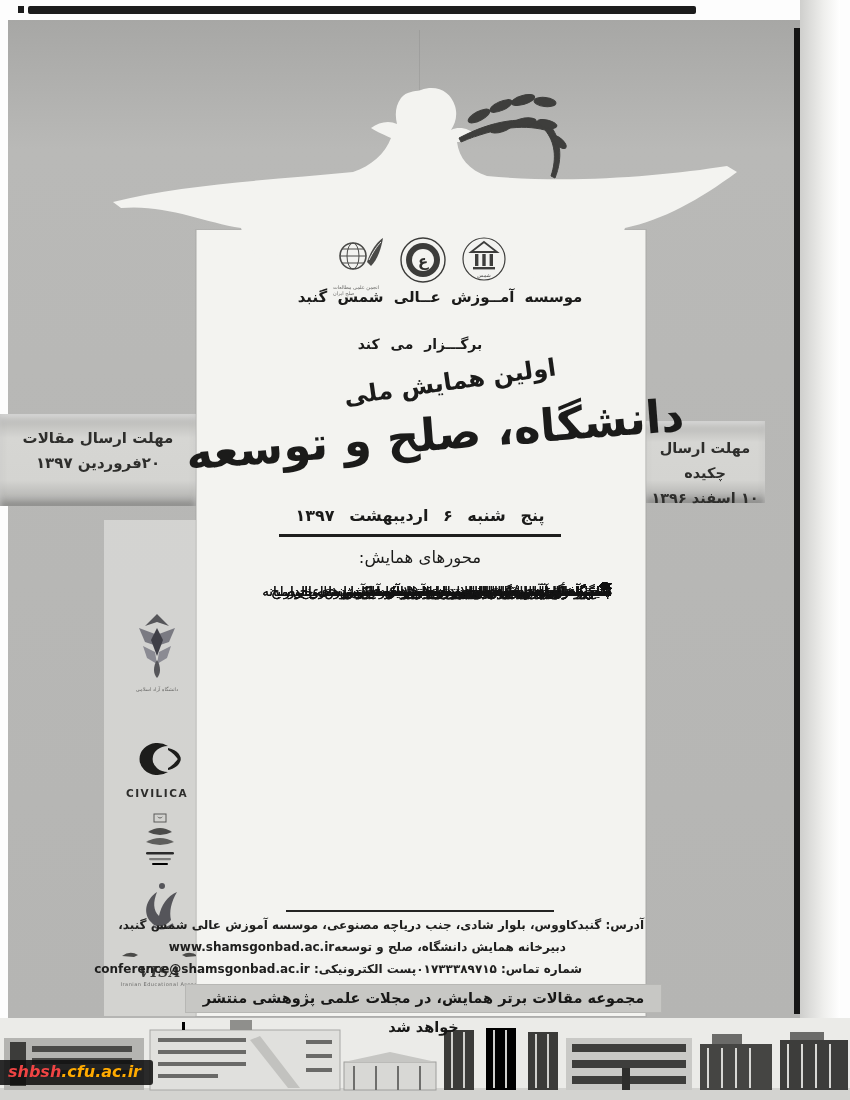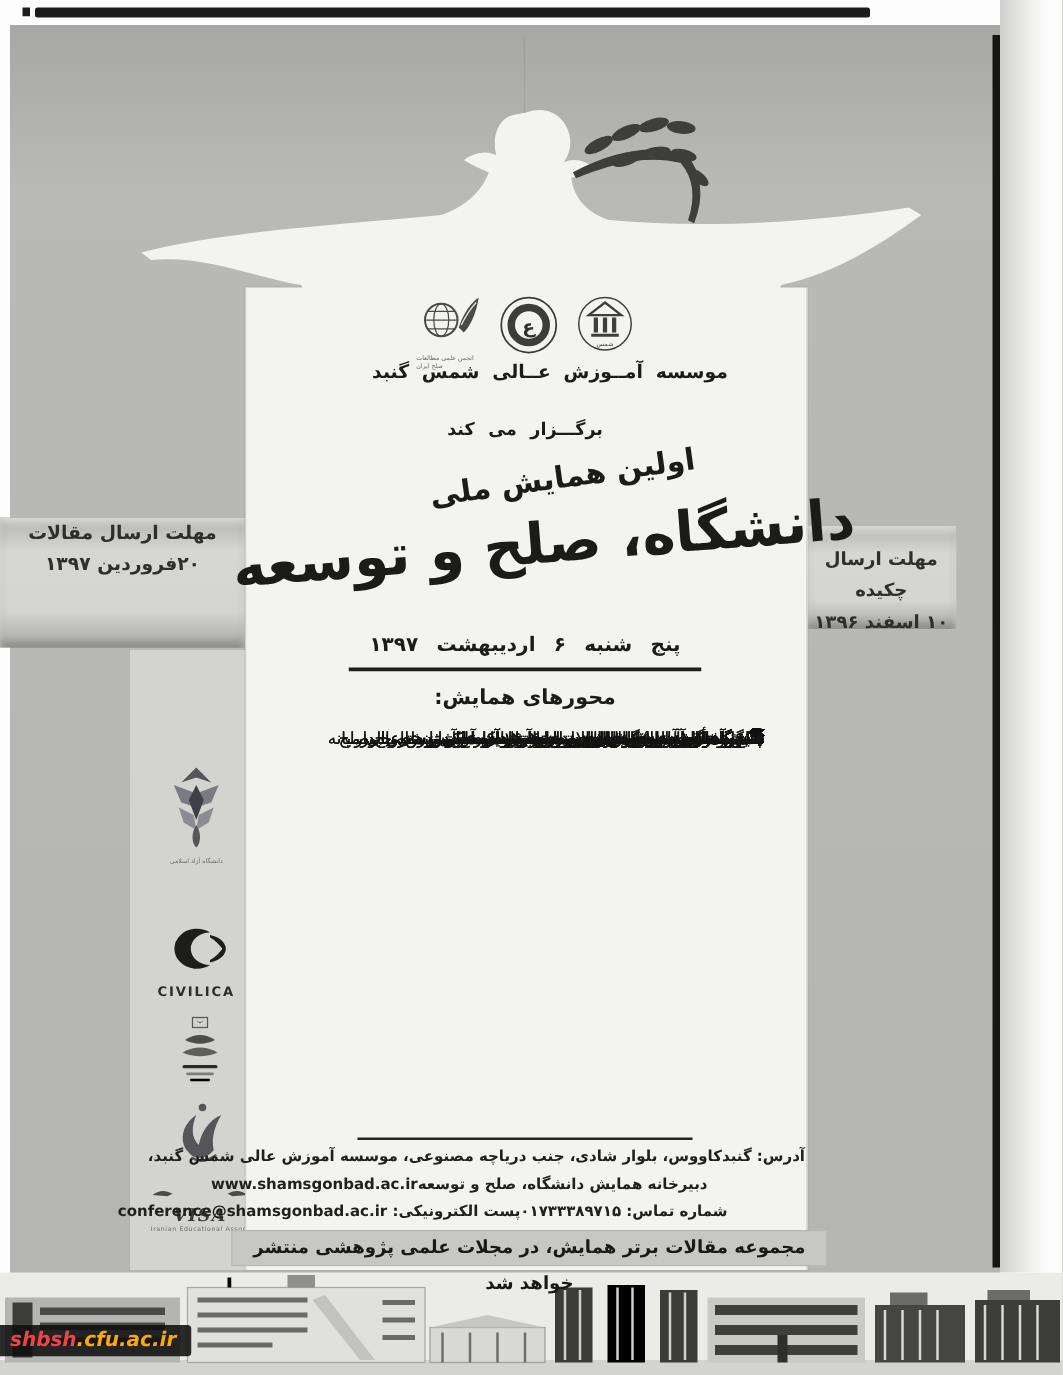--- a/index.html
+++ b/index.html
@@ -29,21 +29,21 @@
   .panel *{position:absolute;}
 
   
   .dove{left:103px;top:80px;width:646px;height:258px;z-index:3;}
   .panel{z-index:2;} .panel-content{z-index:4;}
 
   
   .ribbon{background:linear-gradient(180deg,#b3b3b1,#d6d6d3 26%,#d4d4d1 72%,#a9a9a7);
     box-shadow:inset 0 4px 6px rgba(255,255,255,.5), inset 0 -5px 7px rgba(0,0,0,.18);
     color:#2e2e2c;font-weight:bold;text-align:center;direction:rtl;}
-  .ribbon-left{left:0;top:414px;width:196px;height:104px;font-size:15px;line-height:25px;box-sizing:border-box;}
+  .ribbon-left{left:0;top:414px;width:196px;height:92px;font-size:15px;line-height:25px;padding-top:12px;box-sizing:border-box;}
   .ribbon-right{left:645px;top:421px;width:120px;height:82px;font-size:14.5px;line-height:25px;padding-top:15px;box-sizing:border-box;}
 
   .rtl{direction:rtl;}
   .center{text-align:center;left:0;width:100%;}
   .dark{color:#1b1b1a;}
 
   
   .logos-row{top:6px;left:0;width:100%;display:flex;justify-content:center;gap:14px;align-items:flex-start;position:absolute;}
   .logos-row .logo{position:relative;}
   .org1{top:58px;font-size:15px;font-weight:bold;word-spacing:5px;margin-left:20px;}
@@ -51,21 +51,21 @@
   .org3{top:106px;font-size:14px;font-weight:bold;word-spacing:6px;}
 
   .title-pre{top:138px;left:50%;transform:translateX(-36%) rotate(-8deg);
     font-size:24px;font-weight:bold;white-space:nowrap;}
   .title-main{top:178px;left:50%;transform:translateX(-47%) rotate(-4.5deg);
     font-size:45px;font-weight:bold;white-space:nowrap;letter-spacing:1px;}
   .title-date{top:276px;font-size:16px;font-weight:bold;letter-spacing:3px;word-spacing:9px;}
   .date-rule{top:304px;left:50%;transform:translateX(-50%);width:282px;height:3px;background:#1e1e1d;}
 
   
-  .topics-head{top:318px;font-size:16.5px;font-weight:bold;}
+  .topics-head{top:318px;font-size:16.5px;font-weight:normal;}
   .topics-list{top:352px;right:32px;left:18px;direction:rtl;text-align:right;
     font-size:13.4px;line-height:20.3px;color:#141414;text-shadow:0 0 .4px #141414;}
   .topics-list .row{position:relative;white-space:nowrap;}
   .bullet{display:inline-block;width:13px;height:8px;background:#0f0f0f;margin-left:8px;
     clip-path:polygon(0 50%,28% 4%,100% 18%,74% 50%,100% 82%,28% 96%);vertical-align:middle;}
 
   
   .footer-rule{top:680px;left:50%;transform:translateX(-50%);width:268px;height:2px;background:#242423;}
   .f-line{direction:rtl;font-weight:bold;color:#20201f;font-size:12px;white-space:nowrap;}
   .f1{top:688px;}

